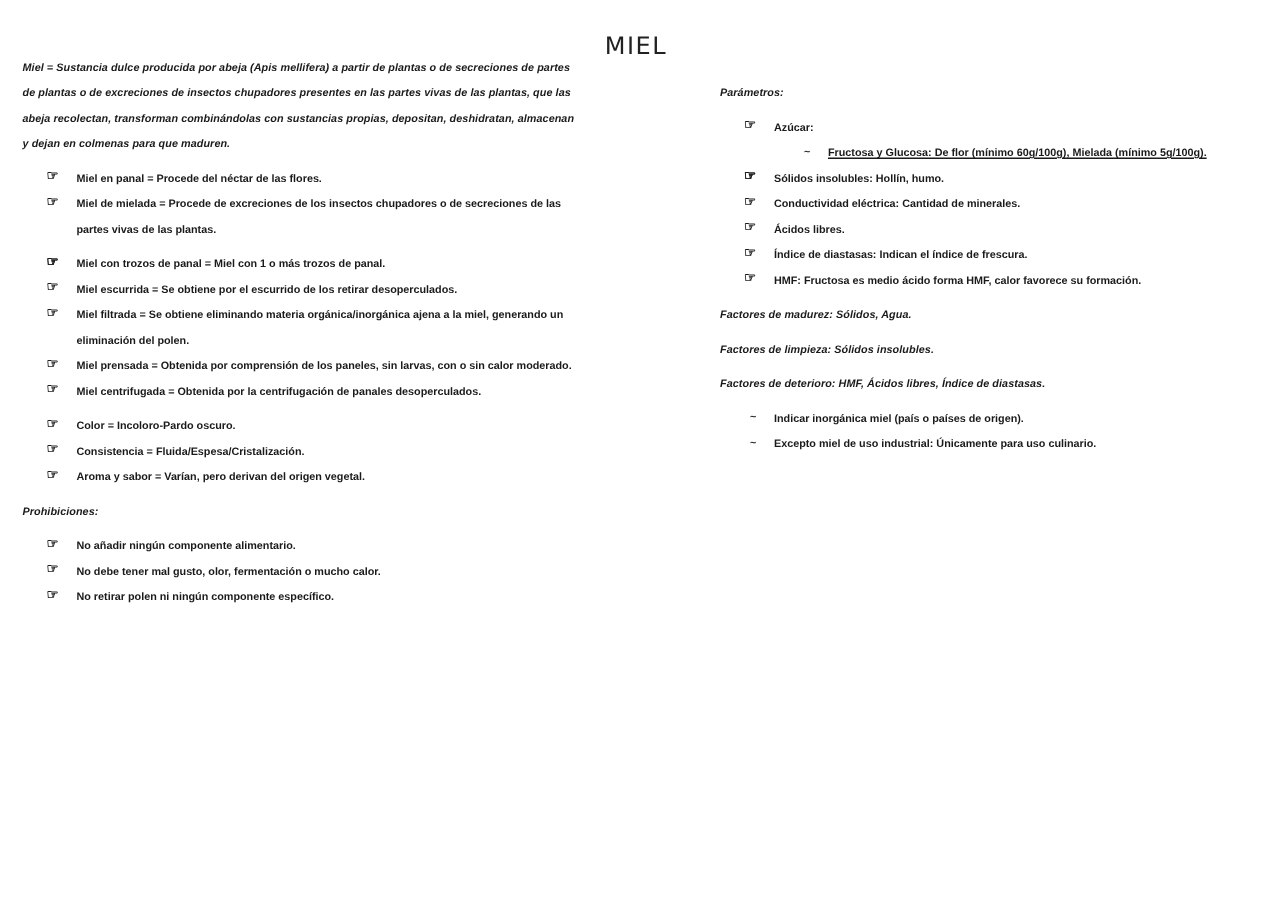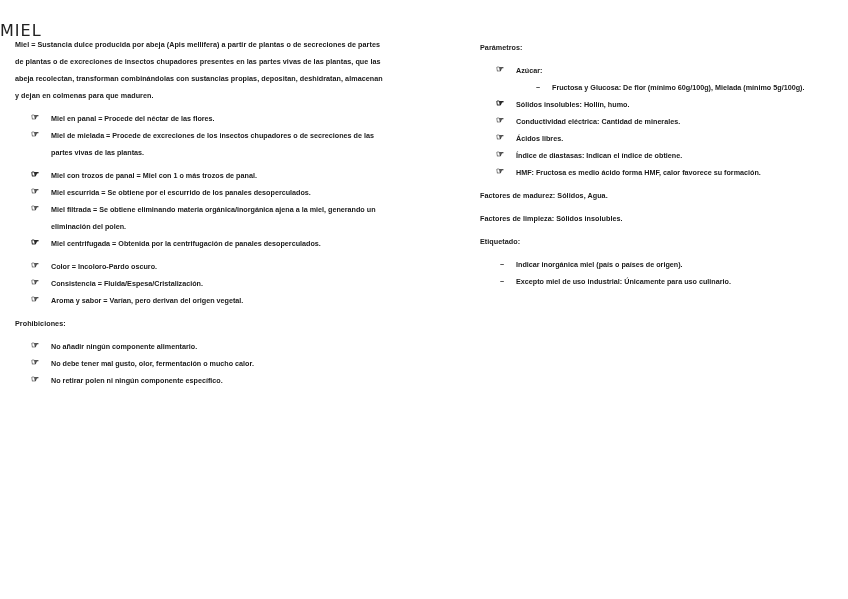--- a/index.html
+++ b/index.html
@@ -13,59 +13,61 @@
       position: relative;
       overflow: hidden;
       font-family: "Liberation Sans Narrow", "Liberation Sans", sans-serif;
       color: #1a1a1a;
     }
     .page-title {
       position: absolute;
       left: 0;
       top: 10px;
       width: 848px;
+      text-align: center;
       font-family: "DejaVu Sans", sans-serif;
       font-size: 16px;
       letter-spacing: 1px;
       color: #222;
       font-weight: normal;
     }
     .col {
       position: absolute;
       font-size: 7.2px;
       line-height: 17px;
       transform-origin: 0 0;
     }
     .col-left { left: 15px; top: 36px; width: 370px; }
-    .col-right { left: 480px; top: 39px; width: 340px; }
+    .col-right { left: 480px; top: 53px; width: 340px; }
     p {
       margin: 0;
       font-weight: bold;
       letter-spacing: 0.05px;
+      font-style: italic;
     }
     .para { margin-bottom: 6px; }
     .heading { margin-bottom: 6px; }
     ul {
       list-style: none;
       margin: 0 0 6px 0;
       padding: 0;
     }
     li {
       position: relative;
       font-weight: bold;
     }
     .lvl1 { padding-left: 36px; }
     .lvl1 .bullet {
       position: absolute;
       left: 16px;
       top: 0;
       font-size: 9px;
       line-height: 15px;
     }
-    .lvl2 { padding-left: 72px; }
+    .lvl2 { padding-left: 72px; text-decoration: underline; }
     .lvl2 .bullet {
       position: absolute;
       left: 56px;
       top: 0;
       font-size: 7px;
     }
     .dash { padding-left: 36px; }
     .dash .bullet {
       position: absolute;
       left: 20px;
@@ -82,23 +84,23 @@
   <p class="para">Miel = Sustancia dulce producida por abeja (Apis mellifera) a partir de plantas o de secreciones de partes de plantas o de excreciones de insectos chupadores presentes en las partes vivas de las plantas, que las abeja recolectan, transforman combinándolas con sustancias propias, depositan, deshidratan, almacenan y dejan en colmenas para que maduren.</p>
 
   <ul>
     <li class="lvl1"><span class="bullet">☞</span><span>Miel en panal = Procede del néctar de las flores.</span></li>
     <li class="lvl1"><span class="bullet">☞</span><span>Miel de mielada = Procede de excreciones de los insectos chupadores o de secreciones de las partes vivas de las plantas.</span></li>
   </ul>
 
   <ul>
     <li class="lvl1"><span class="bullet">☞</span></li>
     <li class="lvl1"><span class="bullet">☞</span><span>Miel con trozos de panal = Miel con 1 o más trozos de panal.</span></li>
-    <li class="lvl1"><span class="bullet">☞</span><span>Miel escurrida = Se obtiene por el escurrido de los panales desoperculados.</span></li>
+    <li class="lvl1"><span class="bullet">☞</span><span>Miel escurrida = Se obtiene por el escurrido de los retirar desoperculados.</span></li>
     <li class="lvl1"><span class="bullet">☞</span><span>Miel filtrada = Se obtiene eliminando materia orgánica/inorgánica ajena a la miel, generando un eliminación del polen.</span></li>
-    <li class="lvl1"><span class="bullet">☞</span></li>
+    <li class="lvl1"><span class="bullet">☞</span><span>Miel prensada = Obtenida por comprensión de los paneles, sin larvas, con o sin calor moderado.</span></li>
     <li class="lvl1"><span class="bullet">☞</span><span>Miel centrifugada = Obtenida por la centrifugación de panales desoperculados.</span></li>
   </ul>
 
 
   <ul>
     <li class="lvl1"><span class="bullet">☞</span><span>Color = Incoloro-Pardo oscuro.</span></li>
     <li class="lvl1"><span class="bullet">☞</span><span>Consistencia = Fluida/Espesa/Cristalización.</span></li>
     <li class="lvl1"><span class="bullet">☞</span><span>Aroma y sabor = Varían, pero derivan del origen vegetal.</span></li>
   </ul>
 
@@ -112,25 +114,25 @@
 
 <div class="col col-right">
   <p class="heading">Parámetros:</p>
   <ul>
     <li class="lvl1"><span class="bullet">☞</span><span>Azúcar:</span></li>
     <li class="lvl2"><span class="bullet">~</span><span>Fructosa y Glucosa: De flor (mínimo 60g/100g), Mielada (mínimo 5g/100g).</span></li>
     <li class="lvl1"><span class="bullet">☞</span></li>
     <li class="lvl1"><span class="bullet">☞</span><span>Sólidos insolubles: Hollín, humo.</span></li>
     <li class="lvl1"><span class="bullet">☞</span><span>Conductividad eléctrica: Cantidad de minerales.</span></li>
     <li class="lvl1"><span class="bullet">☞</span><span>Ácidos libres.</span></li>
-    <li class="lvl1"><span class="bullet">☞</span><span>Índice de diastasas: Indican el índice de obtiene.</span></li>
+    <li class="lvl1"><span class="bullet">☞</span><span>Índice de diastasas: Indican el índice de frescura.</span></li>
     <li class="lvl1"><span class="bullet">☞</span><span>HMF: Fructosa es medio ácido forma HMF, calor favorece su formación.</span></li>
   </ul>
 
   <p class="para">Factores de madurez: Sólidos, Agua.</p>
   <p class="para">Factores de limpieza: Sólidos insolubles.</p>
+  <p class="para">Factores de deterioro: HMF, Ácidos libres, Índice de diastasas.</p>
 
-  <p class="heading">Etiquetado:</p>
   <ul>
     <li class="dash"><span class="bullet">~</span><span>Indicar inorgánica miel (país o países de origen).</span></li>
     <li class="dash"><span class="bullet">~</span><span>Excepto miel de uso industrial: Únicamente para uso culinario.</span></li>
   </ul>
 </div>
 
 </body></html>

